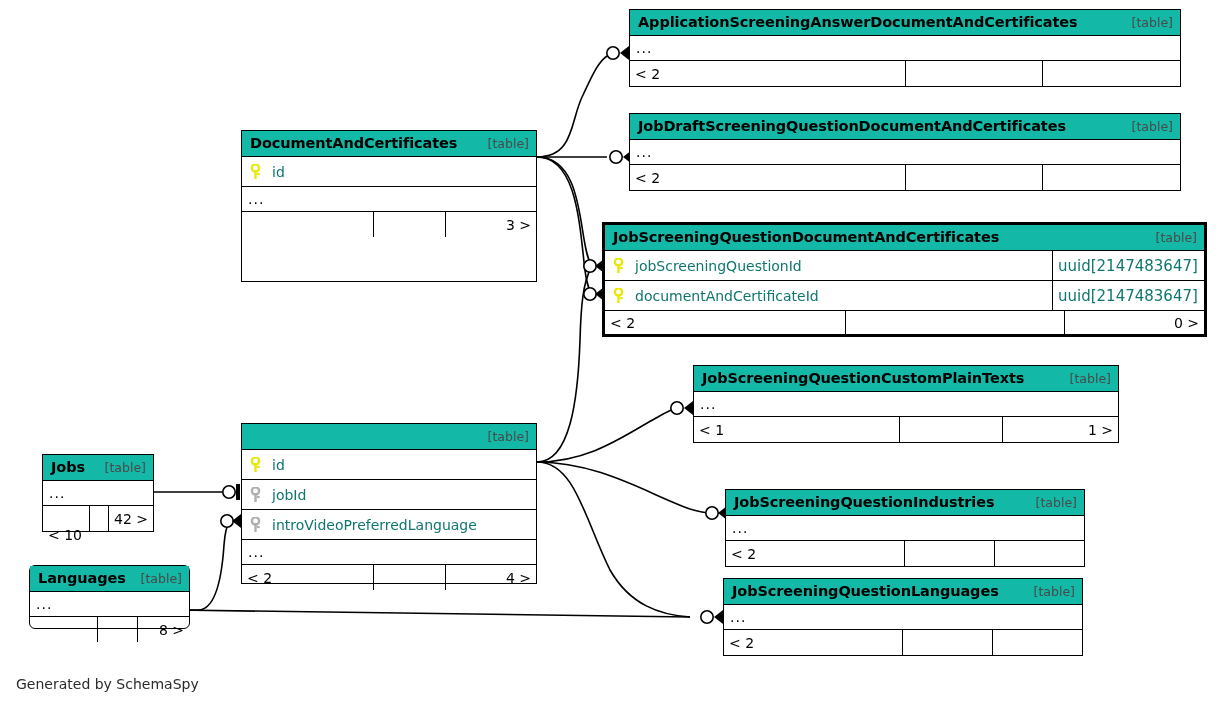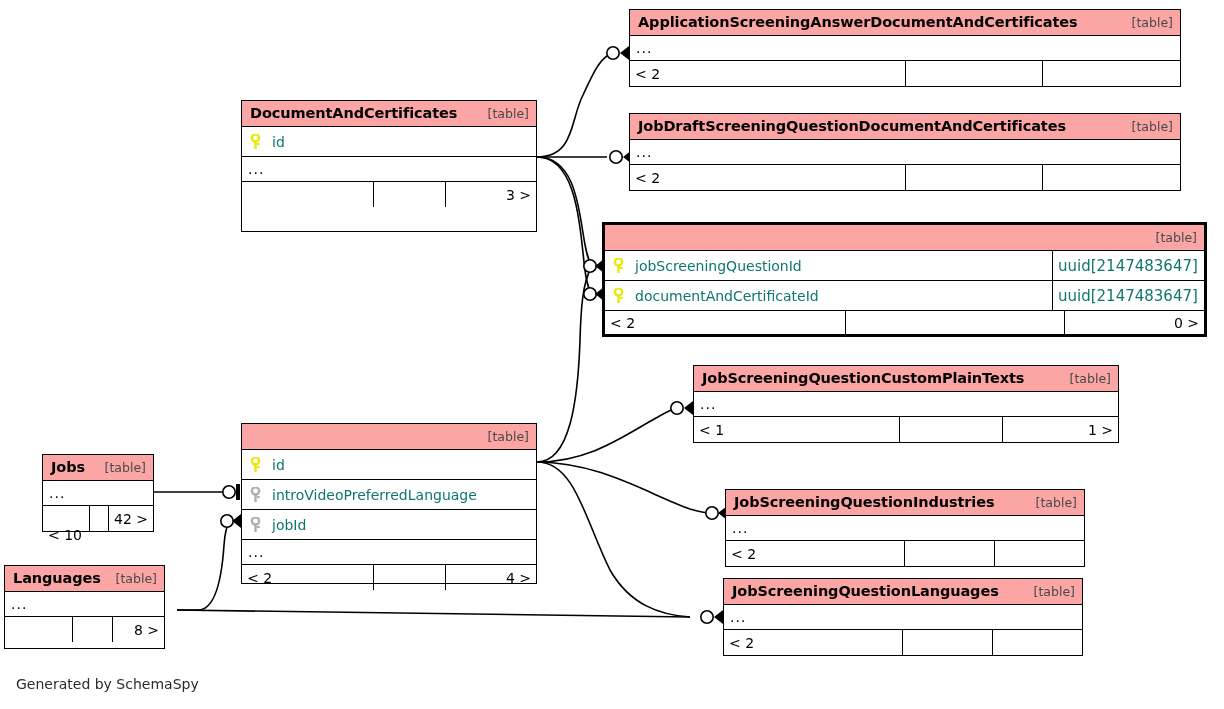--- a/index.html
+++ b/index.html
@@ -32,21 +32,21 @@
     box-sizing: border-box;
     border: 1px solid #000000;
     background: #ffffff;
     z-index: 5;
   }
   .table-box.emph {
     border: 3px solid #000000;
   }
   .tbl-title {
     box-sizing: border-box;
-    background: #fca5a5;
+    background: #14b8a6;
     border-bottom: 1px solid #000000;
     height: 26px;
     line-height: 25px;
     display: flex;
     align-items: center;
     padding: 0 7px 0 8px;
     white-space: nowrap;
   }
   .tbl-title .name {
     font-weight: bold;
@@ -190,21 +190,21 @@
       <span class="kind">[table]</span>
     </div>
     <div class="row ellipsis" style="height:25px;border-bottom:1px solid #000;">...</div>
     <div class="footrow">
       <div class="fcell left" style="width:275px;">&lt; 2</div>
       <div class="fcell left" style="width:137px;"></div>
       <div class="fcell left" style="width:138px;"></div>
     </div>
   </div>
 
-  <div class="table-box" style="left:241px; top:100px; width:296px; height:132px;">
+  <div class="table-box" style="left:241px; top:130px; width:296px; height:152px;">
     <div class="tbl-title">
       <span class="name">DocumentAndCertificates</span>
       <span class="kind">[table]</span>
     </div>
     <div class="row">
       <span class="keycell">
         <svg class="keyicon" width="11" height="16" viewBox="0 0 11 16">
             <circle cx="5.5" cy="4" r="3.6" fill="none" stroke="#e8e80d" stroke-width="2.4"></circle>
             <rect x="4.3" y="6" width="2.4" height="9" fill="#e8e80d"></rect>
             <rect x="6.7" y="9" width="3" height="2.1" fill="#e8e80d"></rect>
@@ -228,20 +228,21 @@
     <div class="row ellipsis" style="height:25px;border-bottom:1px solid #000;">...</div>
     <div class="footrow">
       <div class="fcell left" style="width:275px;">&lt; 2</div>
       <div class="fcell left" style="width:137px;"></div>
       <div class="fcell left" style="width:138px;"></div>
     </div>
   </div>
 
   <div class="table-box emph" style="left:602px; top:222px; width:605px; height:115px;">
     <div class="tbl-title">
+      <span class="name">JobScreeningQuestionDocumentAndCertificates</span>
       <span class="kind">[table]</span>
     </div>
     <div class="row" style="height:30px;">
       <span class="keycell">
         <svg class="keyicon" width="11" height="16" viewBox="0 0 11 16">
             <circle cx="5.5" cy="4" r="3.6" fill="none" stroke="#e8e80d" stroke-width="2.4"></circle>
             <rect x="4.3" y="6" width="2.4" height="9" fill="#e8e80d"></rect>
             <rect x="6.7" y="9" width="3" height="2.1" fill="#e8e80d"></rect>
           </svg>
       </span>
@@ -294,31 +295,31 @@
       <span class="colname">id</span>
     </div>
     <div class="row">
       <span class="keycell">
         <svg class="keyicon" width="11" height="16" viewBox="0 0 11 16">
             <circle cx="5.5" cy="4" r="3.6" fill="none" stroke="#b0b0b0" stroke-width="2.4"></circle>
             <rect x="4.3" y="6" width="2.4" height="9" fill="#b0b0b0"></rect>
             <rect x="6.7" y="9" width="3" height="2.1" fill="#b0b0b0"></rect>
           </svg>
       </span>
-      <span class="colname">introVideoPreferredLanguage</span>
+      <span class="colname">jobId</span>
     </div>
     <div class="row">
       <span class="keycell">
         <svg class="keyicon" width="11" height="16" viewBox="0 0 11 16">
             <circle cx="5.5" cy="4" r="3.6" fill="none" stroke="#b0b0b0" stroke-width="2.4"></circle>
             <rect x="4.3" y="6" width="2.4" height="9" fill="#b0b0b0"></rect>
             <rect x="6.7" y="9" width="3" height="2.1" fill="#b0b0b0"></rect>
           </svg>
       </span>
-      <span class="colname">jobId</span>
+      <span class="colname">introVideoPreferredLanguage</span>
     </div>
     <div class="row ellipsis" style="height:25px;border-bottom:1px solid #000;">...</div>
     <div class="footrow">
       <div class="fcell left" style="width:131px;">&lt; 2</div>
       <div class="fcell left" style="width:72px;"></div>
       <div class="fcell right" style="width:91px;">4 &gt;</div>
     </div>
   </div>
 
   <div class="table-box" style="left:42px; top:454px; width:112px; height:78px;">
@@ -340,21 +341,21 @@
       <span class="kind">[table]</span>
     </div>
     <div class="row ellipsis" style="height:25px;border-bottom:1px solid #000;">...</div>
     <div class="footrow">
       <div class="fcell left" style="width:178px;">&lt; 2</div>
       <div class="fcell left" style="width:90px;"></div>
       <div class="fcell left" style="width:90px;"></div>
     </div>
   </div>
 
-  <div class="table-box" style="left:4px; top:565px; width:161px; height:84px;">
+  <div class="table-box" style="left:29px; top:565px; width:161px; height:64px;border-radius:6px;">
     <div class="tbl-title">
       <span class="name">Languages</span>
       <span class="kind">[table]</span>
     </div>
     <div class="row ellipsis" style="height:25px;border-bottom:1px solid #000;">...</div>
     <div class="footrow">
       <div class="fcell left" style="width:67px;"></div>
       <div class="fcell left" style="width:40px;"></div>
       <div class="fcell right" style="width:52px;">8 &gt;</div>
     </div>

